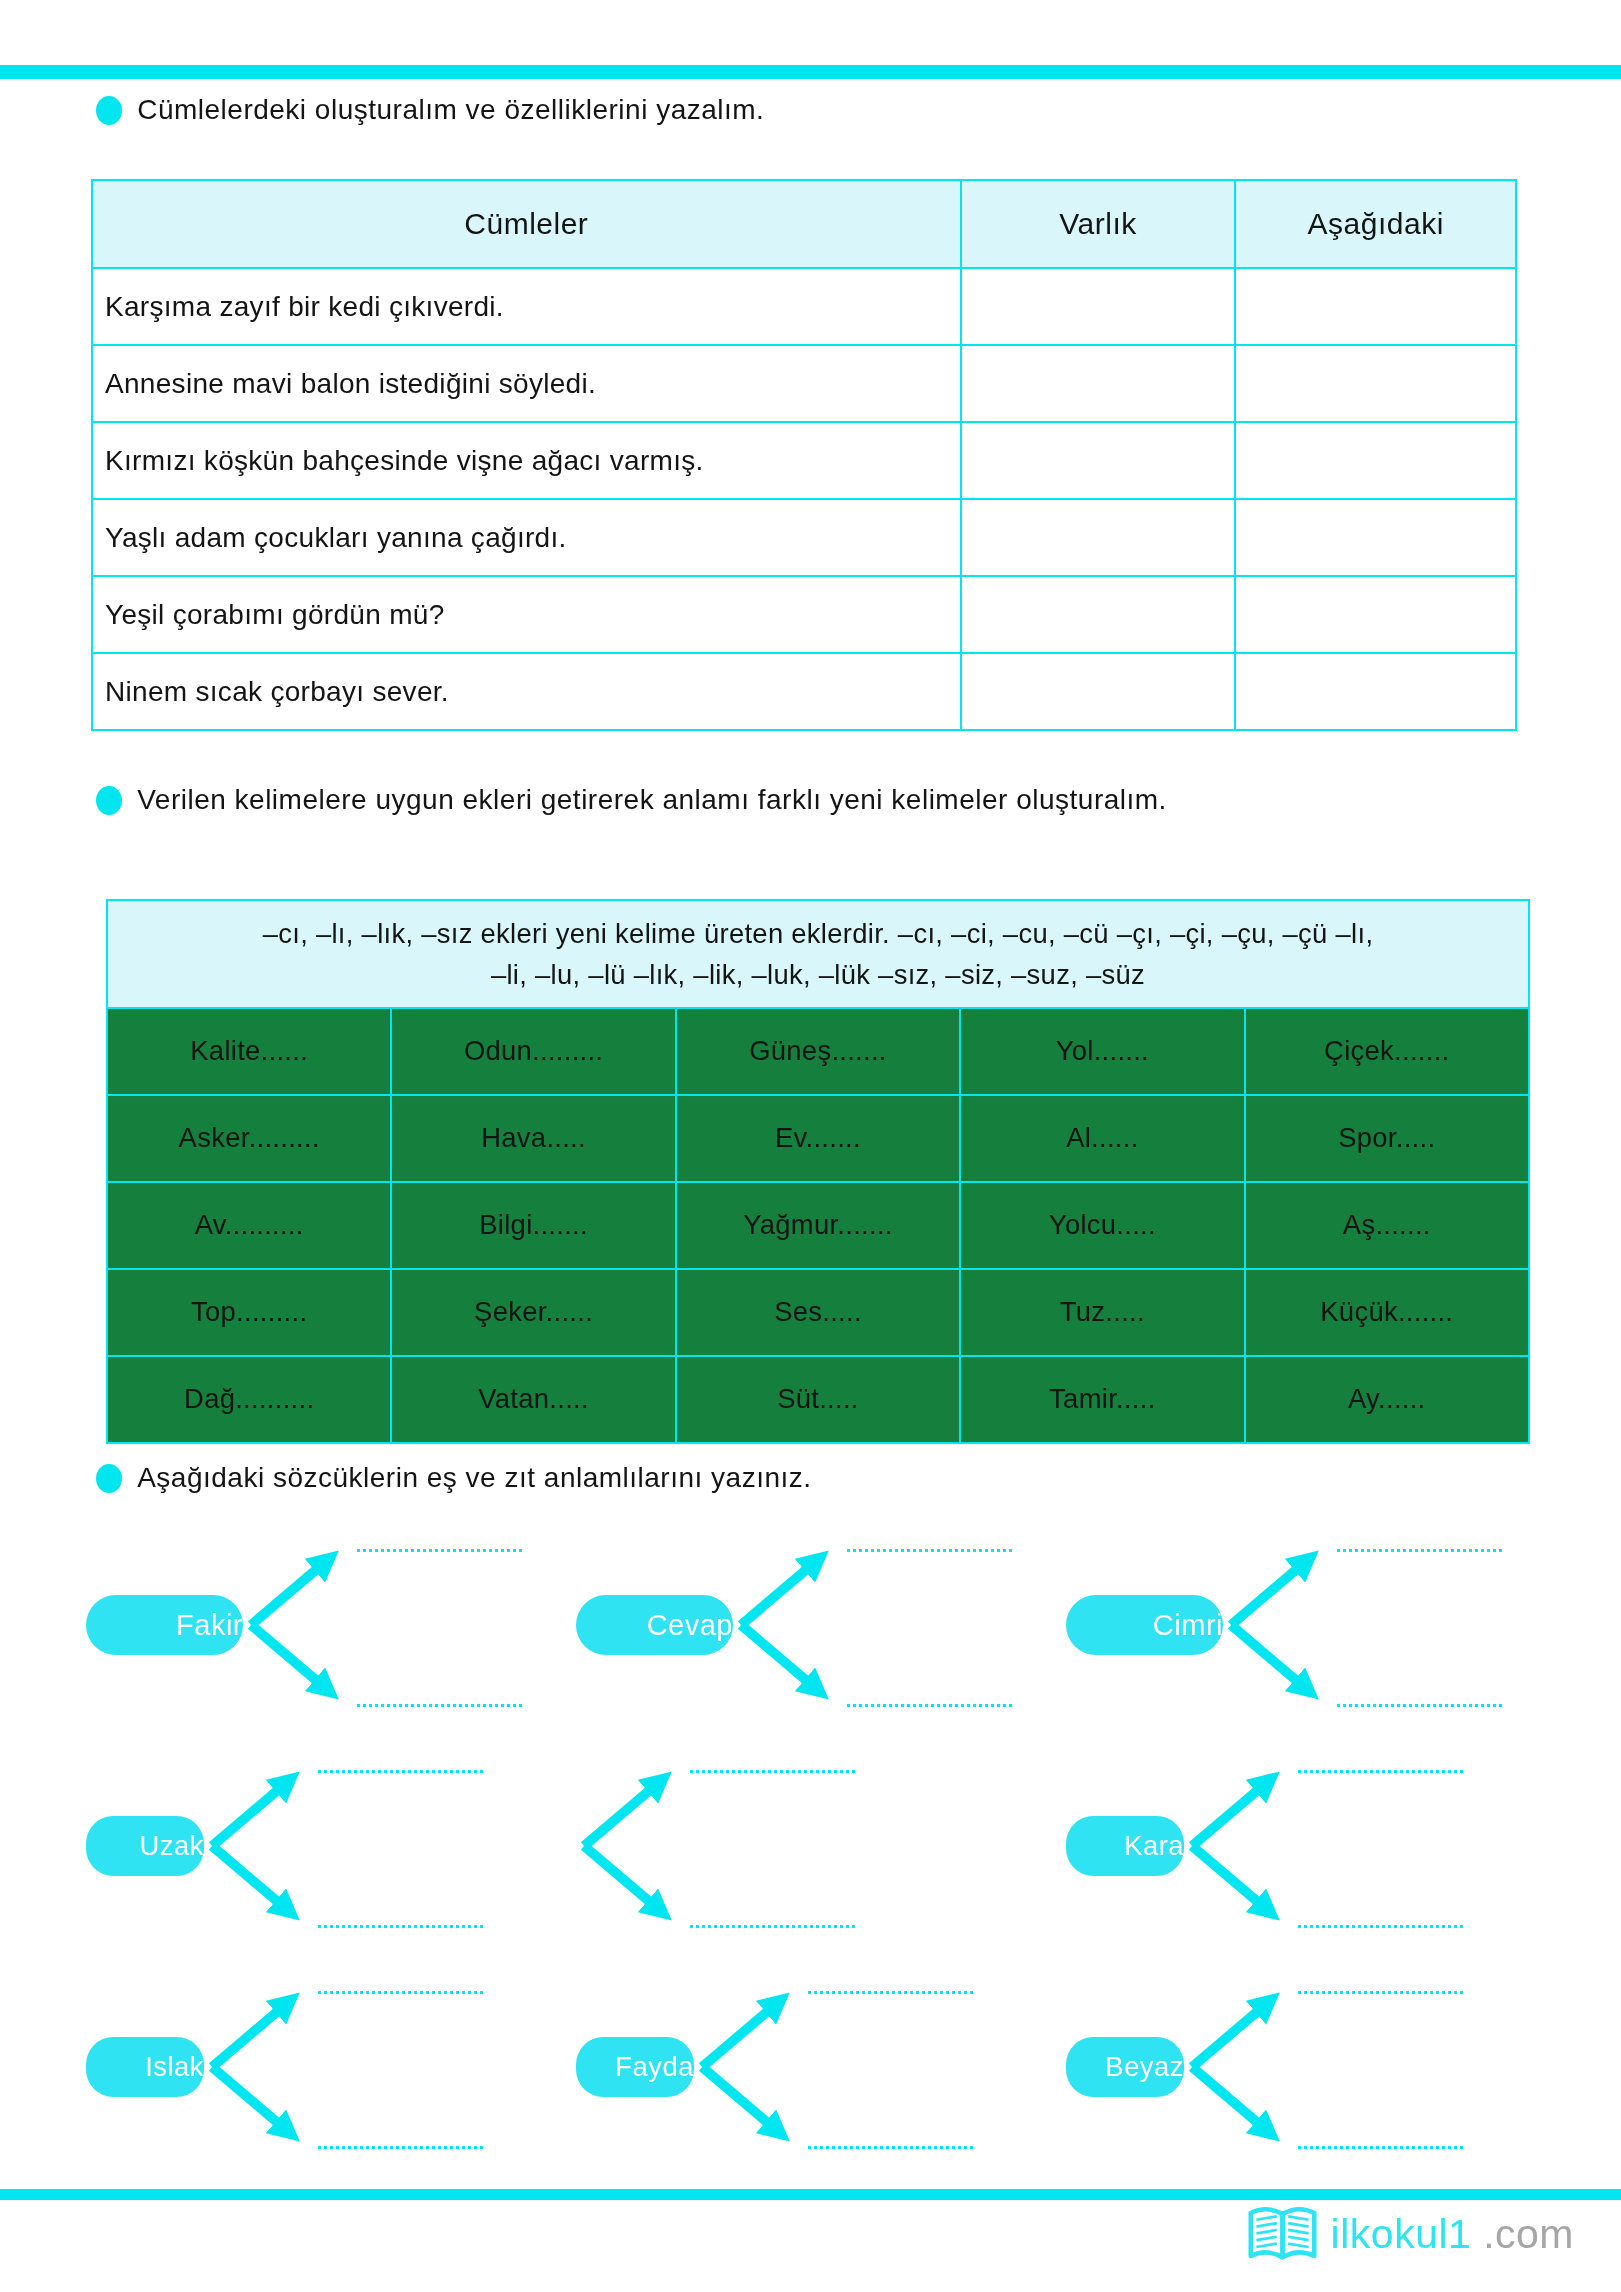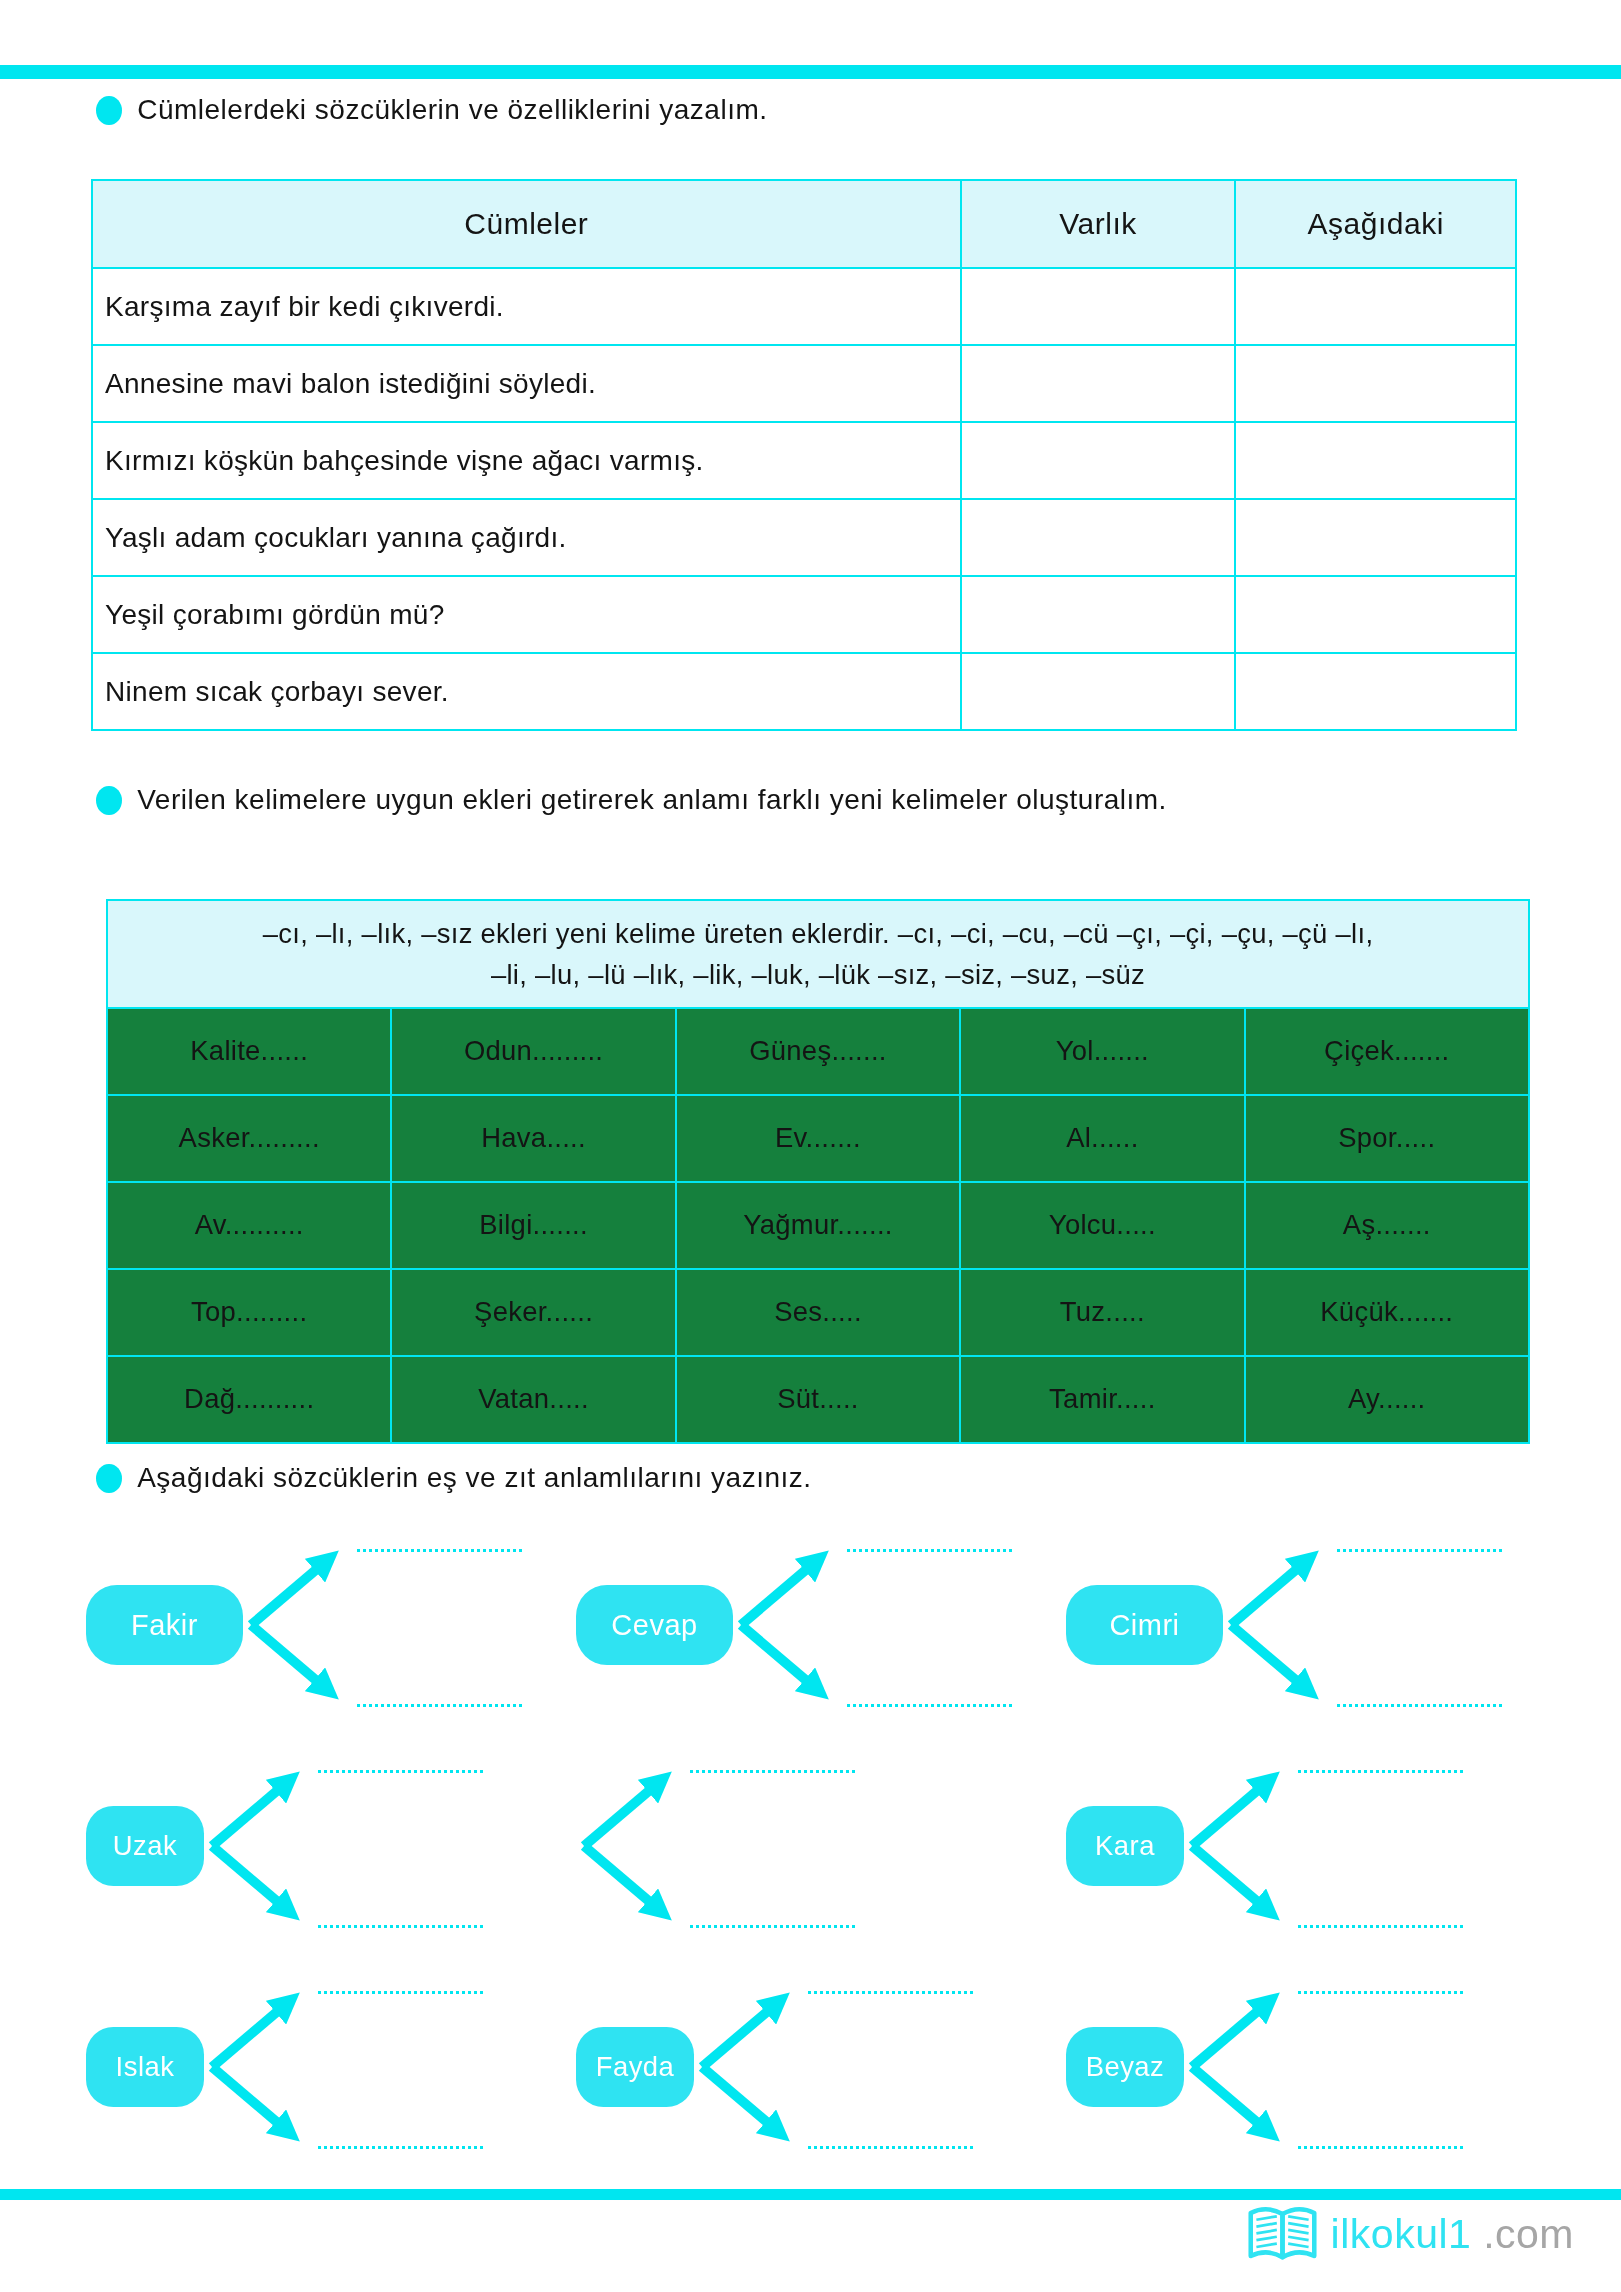--- a/index.html
+++ b/index.html
@@ -35,22 +35,22 @@
 
   .table2{position:absolute;left:98px;top:899px;width:1424px;}
   .table2 .rule{background:var(--pale);font-weight:normal;font-size:27.4px;letter-spacing:0.3px;padding:11.8px 5.9px;line-height:1.5;}
   .table2 td{height:87px;text-align:center;font-size:27.4px;letter-spacing:0.3px;background:#15803d;}
 
   .pairs{position:absolute;left:86px;top:1537px;width:1470px;
          display:grid;grid-template-columns:repeat(3,1fr);row-gap:45px;}
   .unit{height:176px;display:flex;align-items:stretch;}
   .pill-wrap{display:flex;align-items:center;}
   .pill{background:var(--pill);color:#fff;border-radius:31px;
-        display:flex;align-items:center;justify-content:center;
-        height:80px;font-size:29px;letter-spacing:0.5px;}
+        display:flex;align-items:center;justify-content:flex-end;
+        height:60px;font-size:29px;letter-spacing:0.5px;}
   .r1 .pill{width:157px;}
   .r2 .pill,.r3 .pill{width:118px;font-size:27.4px;border-radius:27.4px;}
   .arrows{width:110px;height:176px;flex:0 0 auto;}
   .slots{width:176px;display:flex;flex-direction:column;justify-content:space-between;padding:11.8px 0 5.9px 3.9px;}
   .dotline{border-top:3.9px dotted var(--accent);width:165px;height:0;}
 
   .brand{position:absolute;right:47px;top:2205px;display:flex;align-items:center;gap:11.8px;}
   .brand-name{font-size:41px;color:var(--pill);letter-spacing:0.5px;}
   .brand-suffix{font-size:41px;color:var(--gray);letter-spacing:0.5px;}
   .hidden-defs{position:absolute;width:0;height:0;overflow:hidden;}
@@ -63,21 +63,21 @@
     <marker id="ah" viewBox="0 0 10 10" refX="6" refY="5" markerWidth="3.2" markerHeight="3.2" orient="auto-start-reverse">
       <path d="M0,0 L10,5 L0,10 z" fill="#00e6f0"></path>
     </marker>
   </defs>
 </svg>
 
 <div class="topbar"></div>
 
 <div class="sec-head" id="head1">
   <span class="bullet"></span>
-  <span class="sec-title">Cümlelerdeki sözcüklerin ve özelliklerini yazalım.</span>
+  <span class="sec-title">Cümlelerdeki oluşturalım ve özelliklerini yazalım.</span>
 </div>
 
 <table class="table1">
   <colgroup>
       <col class="c-main">
       <col class="c-var">
       <col class="c-ozl">
     </colgroup>
   <tbody>
       <tr>

